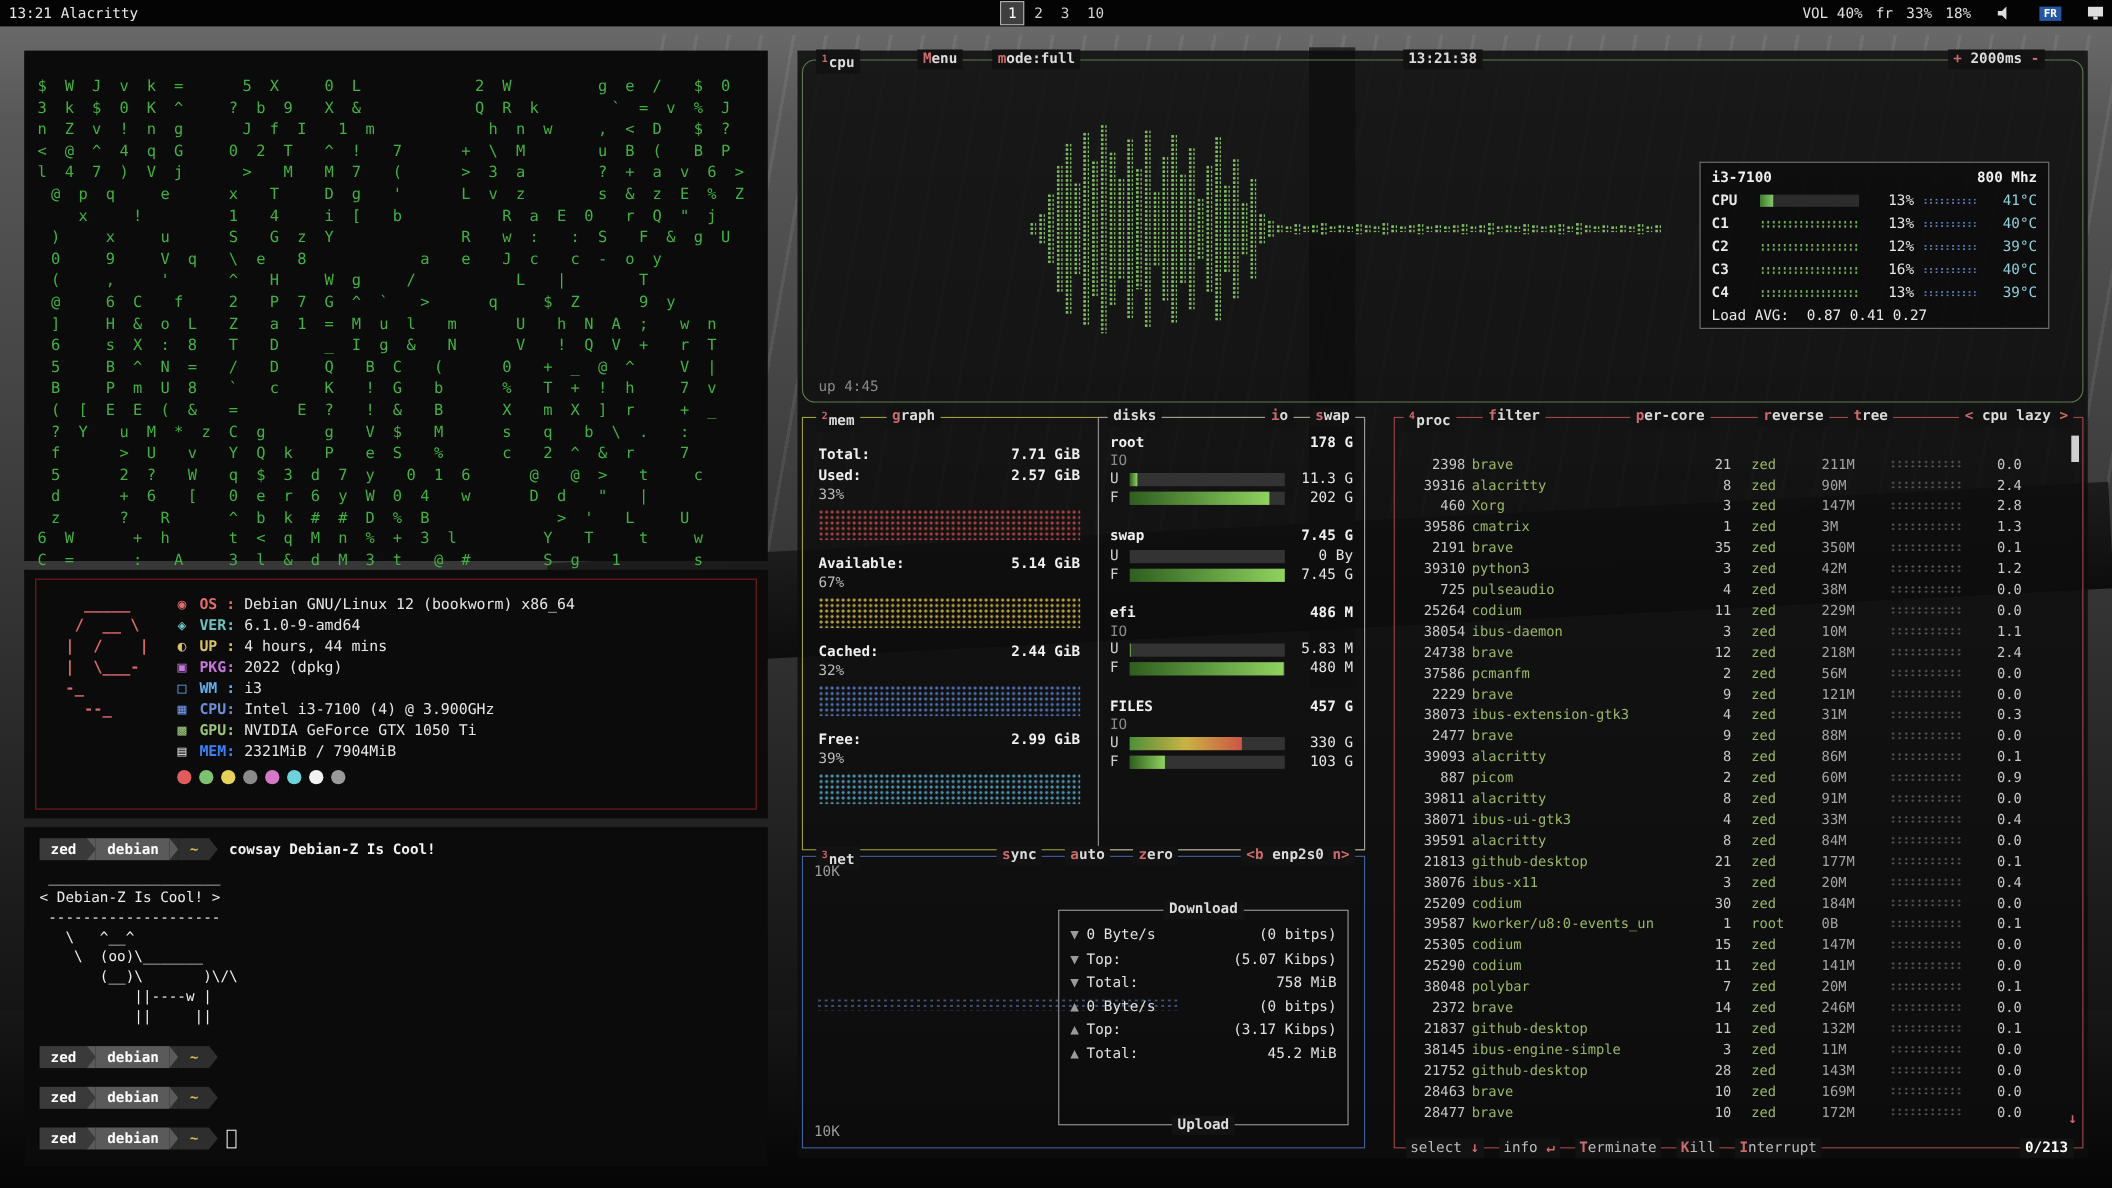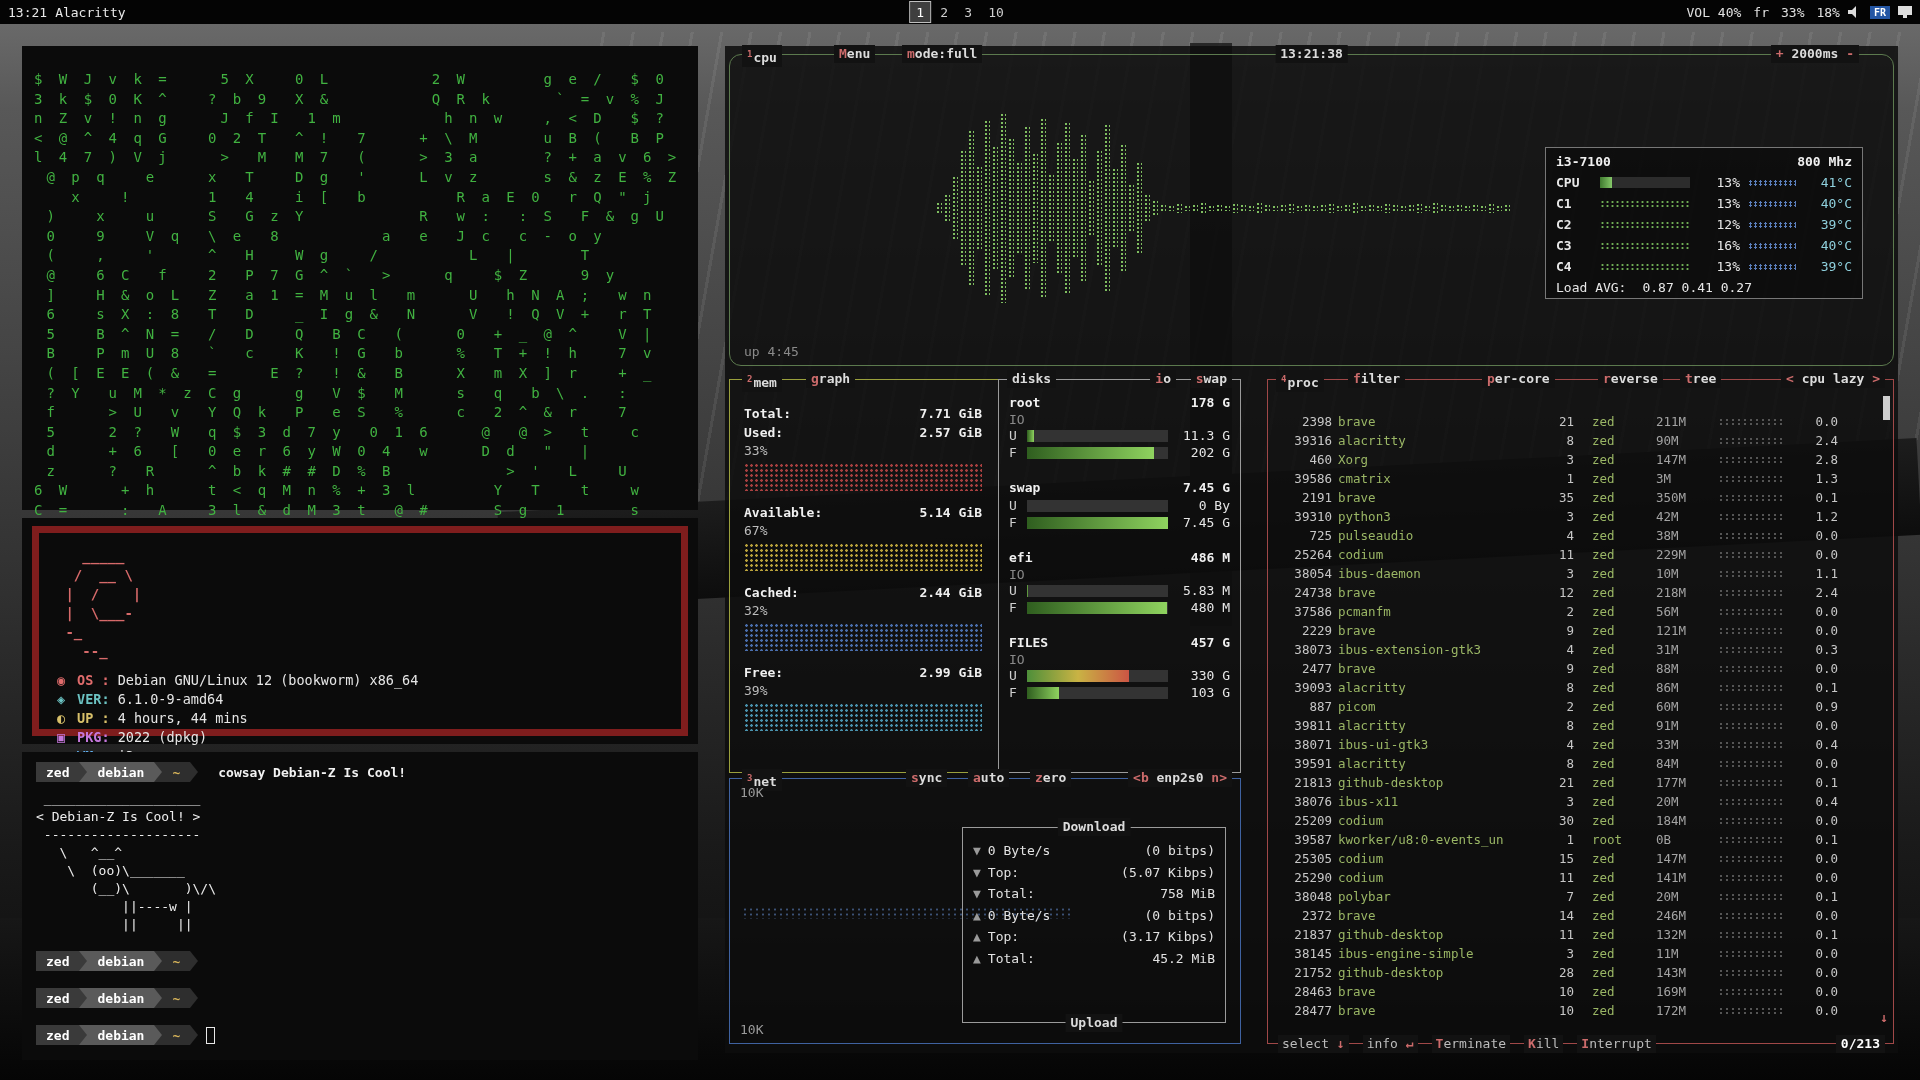--- a/index.html
+++ b/index.html
@@ -17,51 +17,51 @@
   .wp-road { position:absolute; left:0; right:0; bottom:0; height:15%;
     background:linear-gradient(180deg,#171717,#050505); }
 
   
   .topbar { position:absolute; left:0; top:0; width:1920px; height:24px; background:#040404;
     color:#e8e8e8; font-size:13px; display:flex; align-items:center; z-index:50; }
   .tb-left { display:flex; gap:8px; padding-left:8px; }
   .ws { position:absolute; left:50%; transform:translateX(-50%); display:flex; gap:4px; height:24px; align-items:center; }
   .ws-item { min-width:20px; height:20px; padding:0 6px; display:flex; align-items:center; justify-content:center; color:#cfcfcf; cursor:default; }
   .ws-item.active { background:#3f3f3f; outline:1px solid #c0c0c0; color:#fff; }
-  .tb-right { position:absolute; right:8px; display:flex; align-items:center; gap:8px; }
+  .tb-right { position:absolute; right:8px; display:flex; align-items:center; gap:24px; }
   .st { color:#e0e0e0; }
   .fr-badge { background:#2456a4; color:#fff; font-size:10px; font-weight:bold; padding:1px 4px; }
 
   
   .term { position:absolute; background:#0b0b0b; z-index:10; }
   #matrix-term { left:22px; top:46px; width:676px; height:464px; }
   #matrix-term pre { padding:24px 12px; color:#41b241; font-size:14px; line-height:19.6px; letter-spacing:4px; }
 
   #nf-term { left:22px; top:518px; width:676px; height:226px; }
-  .nf-box { position:absolute; inset:8px 10px; border:7px solid #7f1d1d; background:#0b0b0b;
-    display:flex; gap:10px; padding:14px 18px;flex-direction:column; }
+  .nf-box { position:absolute; inset:8px 10px; border:1px solid #7f1d1d; background:#0b0b0b;
+    display:flex; gap:26px; padding:14px 18px; }
   .nf-logo { color:#d76a6a; font-weight:bold; font-size:14px; line-height:19px; }
   .nf-row { display:flex; font-size:13.5px; line-height:19px; color:#e6e6e6; }
   .nf-ic { width:20px; }
   .nf-lb { font-weight:bold; white-space:pre; }
   .nf-vl { white-space:pre; }
   .nf-dots { display:flex; gap:7px; margin-top:7px; }
   .nf-dot { width:13px; height:13px; border-radius:50%; display:inline-block; }
 
   #cow-term { left:22px; top:752px; width:676px; height:308px; padding:10px 14px; }
   .prompt { display:inline-flex; align-items:center; height:20px; font-size:13px; font-weight:bold; }
   .seg { padding:0 10px; height:20px; display:flex; align-items:center; }
   .seg-user { background:#3a3a3a; color:#fff; }
   .seg-host { background:#5a5a5a; color:#fff; }
   .seg-dir  { background:#2e2e2e; color:#d7b45a; }
   .arr { width:0; height:0; border-top:10px solid transparent; border-bottom:10px solid transparent; }
   .arr1 { border-left:8px solid #3a3a3a; background:#5a5a5a; }
   .arr2 { border-left:8px solid #5a5a5a; background:#2e2e2e; }
   .arr3 { border-left:8px solid #2e2e2e; }
-  .cmd { color:#f2f2f2; font-weight:bold; margin-left:20px; font-size:13px; }
+  .cmd { color:#f2f2f2; font-weight:bold; margin-left:10px; font-size:13px; }
   #cow-art { color:#ededed; font-size:13px; line-height:18px; margin-top:8px; }
   .prompt-line { margin-top:17px; display:flex; align-items:center; }
   .cursor { width:9px; height:17px; border:1px solid #e8e8e8; margin-left:8px; display:inline-block; }
 
   
   #btop { left:725px; top:46px; width:1173px; height:1007px; background:rgba(13,13,13,.86);
     font-size:13px; color:#cfcfcf; }
   .bbox { position:absolute; border:1px solid #666; }
   #cpu-box  { left:4px; top:8px;   width:1165px; height:312px; border-color:#5c7a4e;border-radius:12px; }
   #mem-box  { left:4px; top:333px; width:512px;  height:394px; border-color:#9aa03c; }

